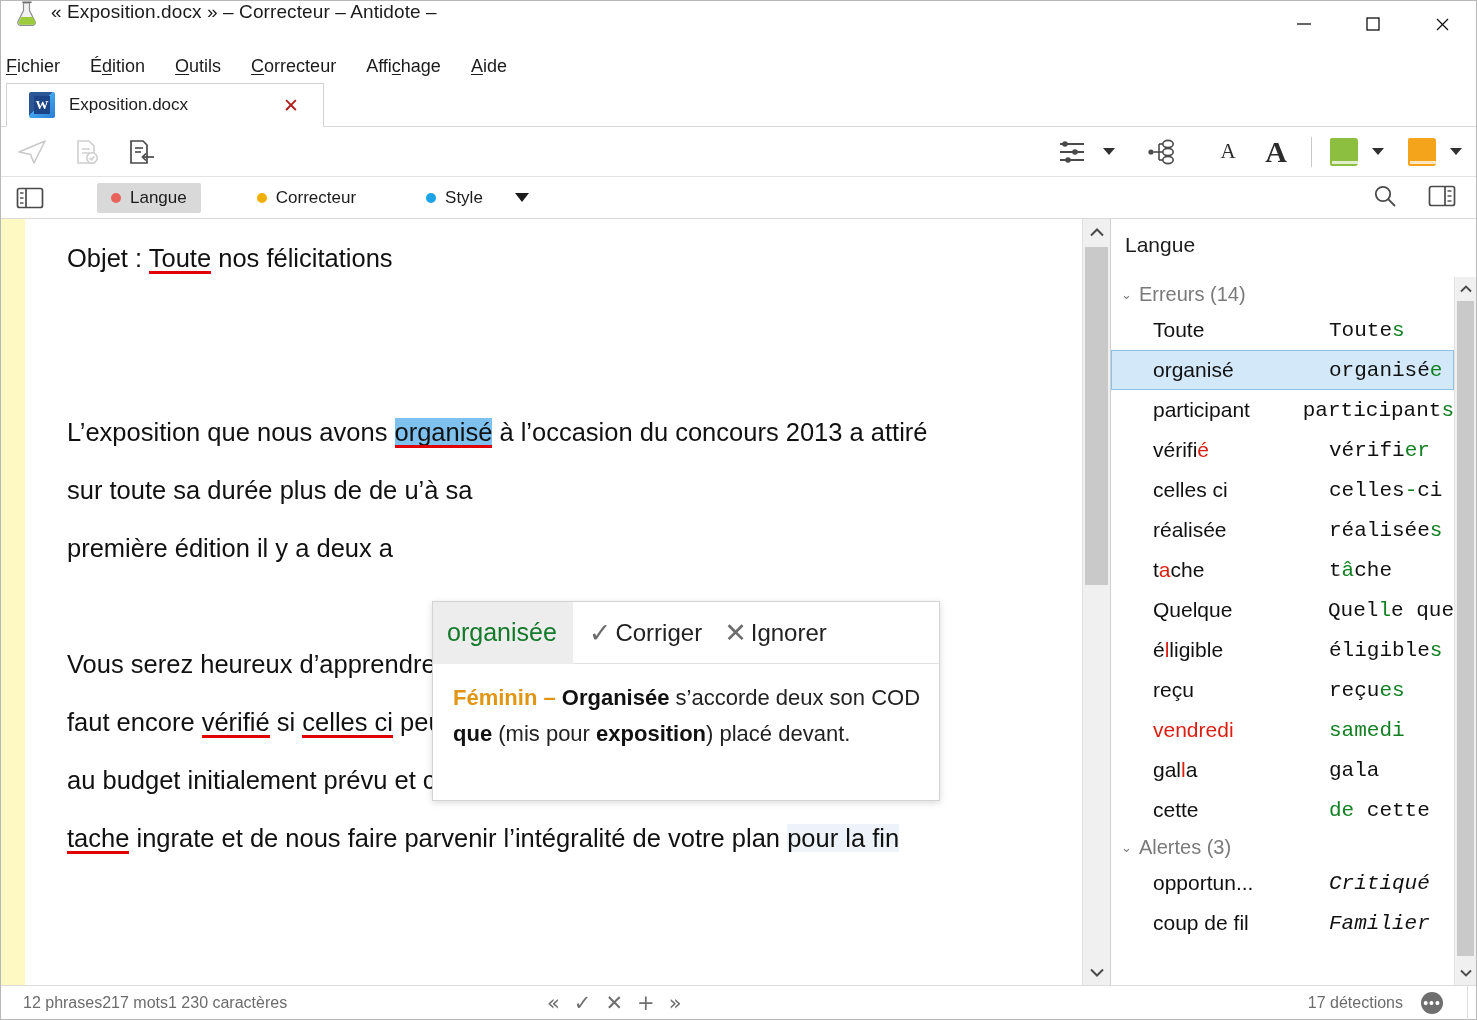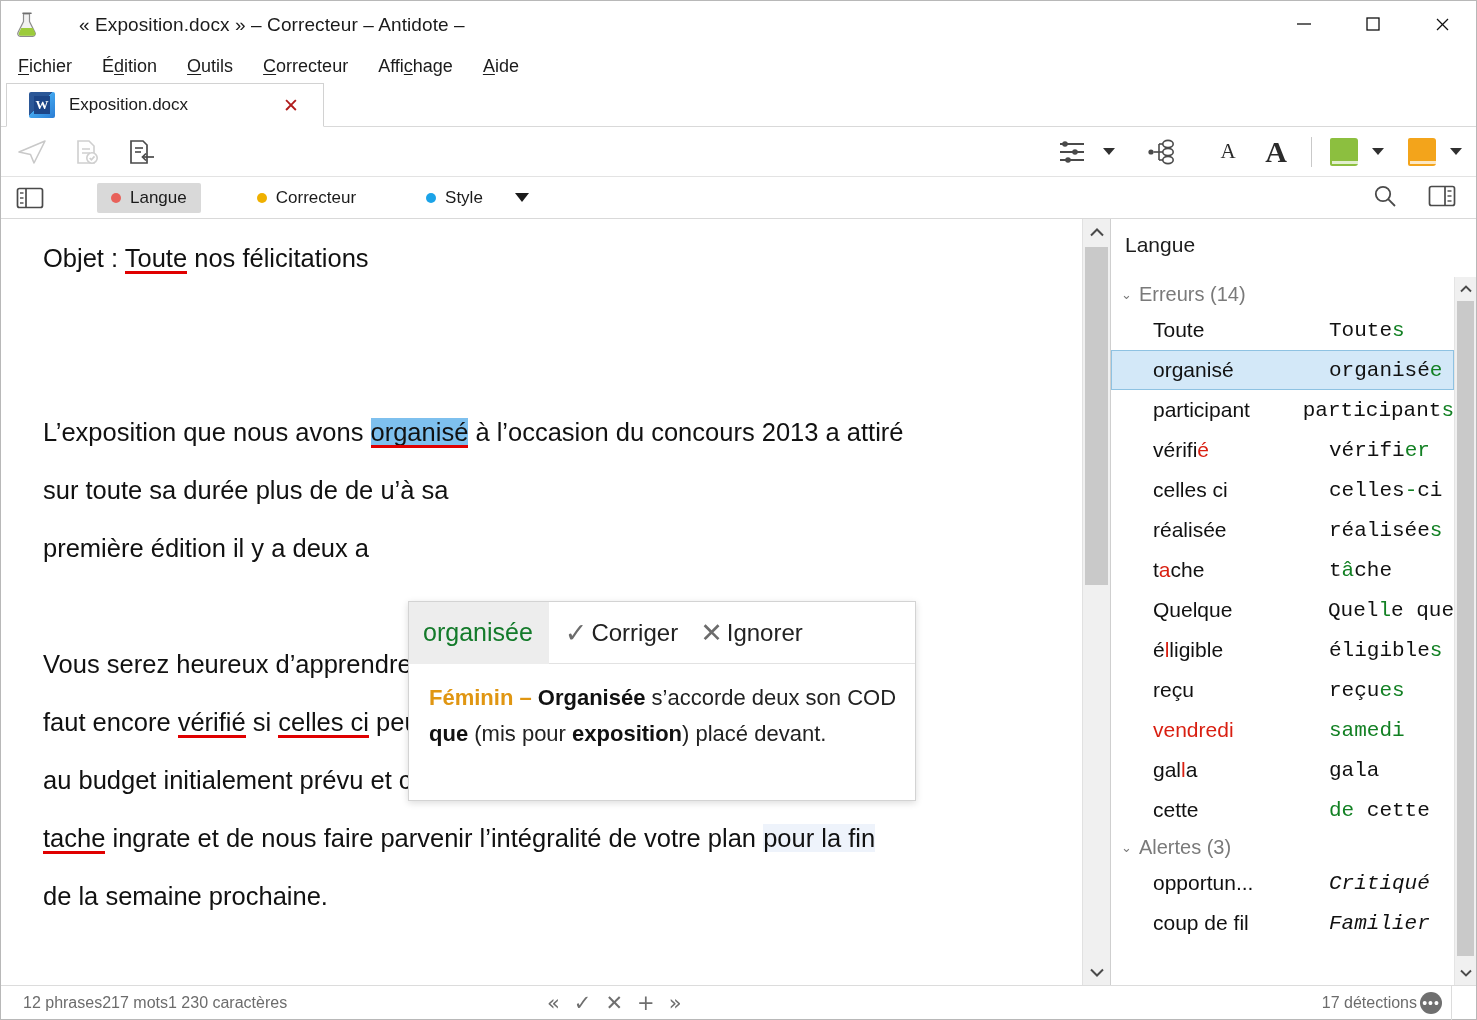--- a/index.html
+++ b/index.html
@@ -7,28 +7,28 @@
   body {
     width:1477px; height:1020px;
     font-family:"Liberation Sans", sans-serif;
     background:#ffffff;
     overflow:hidden;
     -webkit-font-smoothing:antialiased;
   }
   .app { position:relative; width:1477px; height:1020px; background:#fff; border:1px solid #b8b8b8; }
 
   
-  .titlebar { position:relative; height:48px; background:#fff; display:flex; align-items:center;gap:28px; }
+  .titlebar { position:relative; height:48px; background:#fff; display:flex; align-items:flex-start; }
   .flask-icon { margin-left:14px; width:24px; height:26px; position:relative; }
   .title-text { margin-left:12px; font-size:19px; color:#1b1b1b; letter-spacing:.1px; }
   .winbtns { position:absolute; right:0; top:0; height:46px; display:flex; }
   .winbtn { width:69px; height:46px; display:flex; align-items:center; justify-content:center; }
 
   
-  .menubar { height:34px; display:flex; align-items:center; padding-left:14px; gap:24px; background:#fff; }
+  .menubar { height:34px; display:flex; align-items:center; padding-left:2px; gap:24px; background:#fff; }
   .menuitem { font-size:18px; color:#1b1b1b; padding:2px 3px; cursor:default; }
   .menuitem u { text-decoration:underline; text-underline-offset:2px; }
 
   
   .tabstrip { height:44px; background:#fff; position:relative; border-bottom:1px solid #d9d9d9; }
   .doctab {
     position:absolute; left:5px; top:0; width:318px; height:44px;
     background:#fff; border:1px solid #d2d2d2; border-bottom:1px solid #fff;
     display:flex; align-items:center; padding:0 10px;
   }
@@ -55,21 +55,21 @@
   .filterbar { height:42px; background:#fff; display:flex; align-items:center; padding:0 14px; border-bottom:1px solid #d9d9d9; }
   .panel-toggle { width:30px; height:26px; display:flex; align-items:center; justify-content:center; }
   .chips { display:flex; align-items:center; margin-left:52px; gap:8px; }
   .chip { display:flex; align-items:center; gap:9px; padding:5px 14px; font-size:17px; color:#1b1b1b; border-radius:2px; }
   .chip.active { background:#d9d9d9; }
   .dot { width:10px; height:10px; border-radius:50%; display:inline-block; }
   .chip-caret { width:0;height:0;border-left:7px solid transparent;border-right:7px solid transparent;border-top:9px solid #1b1b1b; margin-left:10px; }
   .fb-right { margin-left:auto; display:flex; align-items:center; gap:30px; padding-right:6px; }
 
   
-  .main { position:absolute; left:0; right:0; top:218px; bottom:34px; display:flex; background:#fef9c3; }
+  .main { position:absolute; left:0; right:0; top:218px; bottom:34px; display:flex; background:#fef9c3;padding-left:24px; }
   .docpane { position:relative; flex:1 1 auto; overflow:hidden; background:#fff; }
   .doctext {
     position:absolute; left:42px; top:10px; right:70px;
     font-size:25.5px; line-height:58px; color:#111; font-family:"Liberation Sans", sans-serif;
   }
   .spacer { height:58px; }
   .err { position:relative; }
   .err:after { content:""; position:absolute; left:0; right:0; bottom:-2px; height:3px; background:#e00000; }
   .selerr { background:#7ec0ee; position:relative; }
   .selerr:after { content:""; position:absolute; left:0; right:0; bottom:-2px; height:3px; background:#e00000; }
@@ -111,21 +111,21 @@
 
   .rp-scroll { position:absolute; right:0; top:58px; bottom:0; width:22px; background:#f0f0f0; border-left:1px solid #e4e4e4; }
   .rp-scroll .arrow { position:absolute; left:0; right:0; height:24px; display:flex; align-items:center; justify-content:center; color:#555; font-size:11px; }
   .rp-scroll .arrow.up { top:0; } .rp-scroll .arrow.dn { bottom:0; }
   .rp-scroll .thumb { position:absolute; left:2px; right:2px; background:#c9c9c9; }
 
   
   .statusbar { position:absolute; left:0; right:0; bottom:0; height:34px; background:#fff; border-top:1px solid #dcdcdc; display:flex; align-items:center; }
   .sb-stats { margin-left:22px; font-size:16px; color:#6c6c6c; display:flex; }
   .sb-nav { position:absolute; left:546px; display:flex; align-items:center; gap:14px; color:#6f6f6f; font-size:21px; font-family:"DejaVu Sans", sans-serif; }
-  .sb-right { position:absolute; right:16px; display:flex; align-items:center; gap:3px; padding-right:8px;justify-content:space-between; }
+  .sb-right { position:absolute; right:0; display:flex; align-items:center; gap:18px; padding-right:8px;justify-content:space-between; }
   .sb-det { font-size:16px; color:#6c6c6c; }
   .ellipsis-badge { width:22px; height:22px; border-radius:50%; background:#6f6f6f; color:#fff; font-size:14px; display:flex; align-items:center; justify-content:center; letter-spacing:1px; }
   .sb-divider { width:1px; height:34px; background:#dcdcdc; margin-left:6px; }
 </style>
 </head>
 <body>
 
 <div class="app">
 
   <div class="titlebar">
@@ -289,21 +289,20 @@
           <div class="spacer"></div>
           <div class="spacer"></div>
           <div><span>L’exposition que nous avons </span><span class="selerr">organisé</span><span> à l’occasion du concours 2013 a attiré</span></div>
           <div><span>sur toute sa durée plus de de</span><span>            </span><span>u’à sa</span></div>
           <div><span>première édition il y a deux a</span></div>
           <div class="spacer"></div>
           <div><span>Vous serez heureux d’apprendre que vos idées ont été  retenues par le jury. Il</span></div>
           <div><span>faut encore </span><span class="err">vérifié</span><span> si </span><span class="err">celles ci</span><span> peuvent être </span><span class="err">réalisée</span><span> pour un montant  inférieur</span></div>
           <div><span>au budget initialement prévu et c'est à vous qu'il appartient de réaliser cette</span></div>
           <div><span class="err">tache</span><span> ingrate et de nous faire parvenir l’intégralité de votre plan </span><span class="faintsel">pour la fin</span></div>
-          <div><span>de la semaine prochaine.</span></div>
           <div class="spacer"></div>
           <div class="spacer"></div>
         </div>
 
       <div class="popup">
         <div class="popup-head">
           <div class="popup-sugg">organisée</div>
           <div class="popup-act">
             <span class="gl">✓</span>
             <span>Corriger</span>

